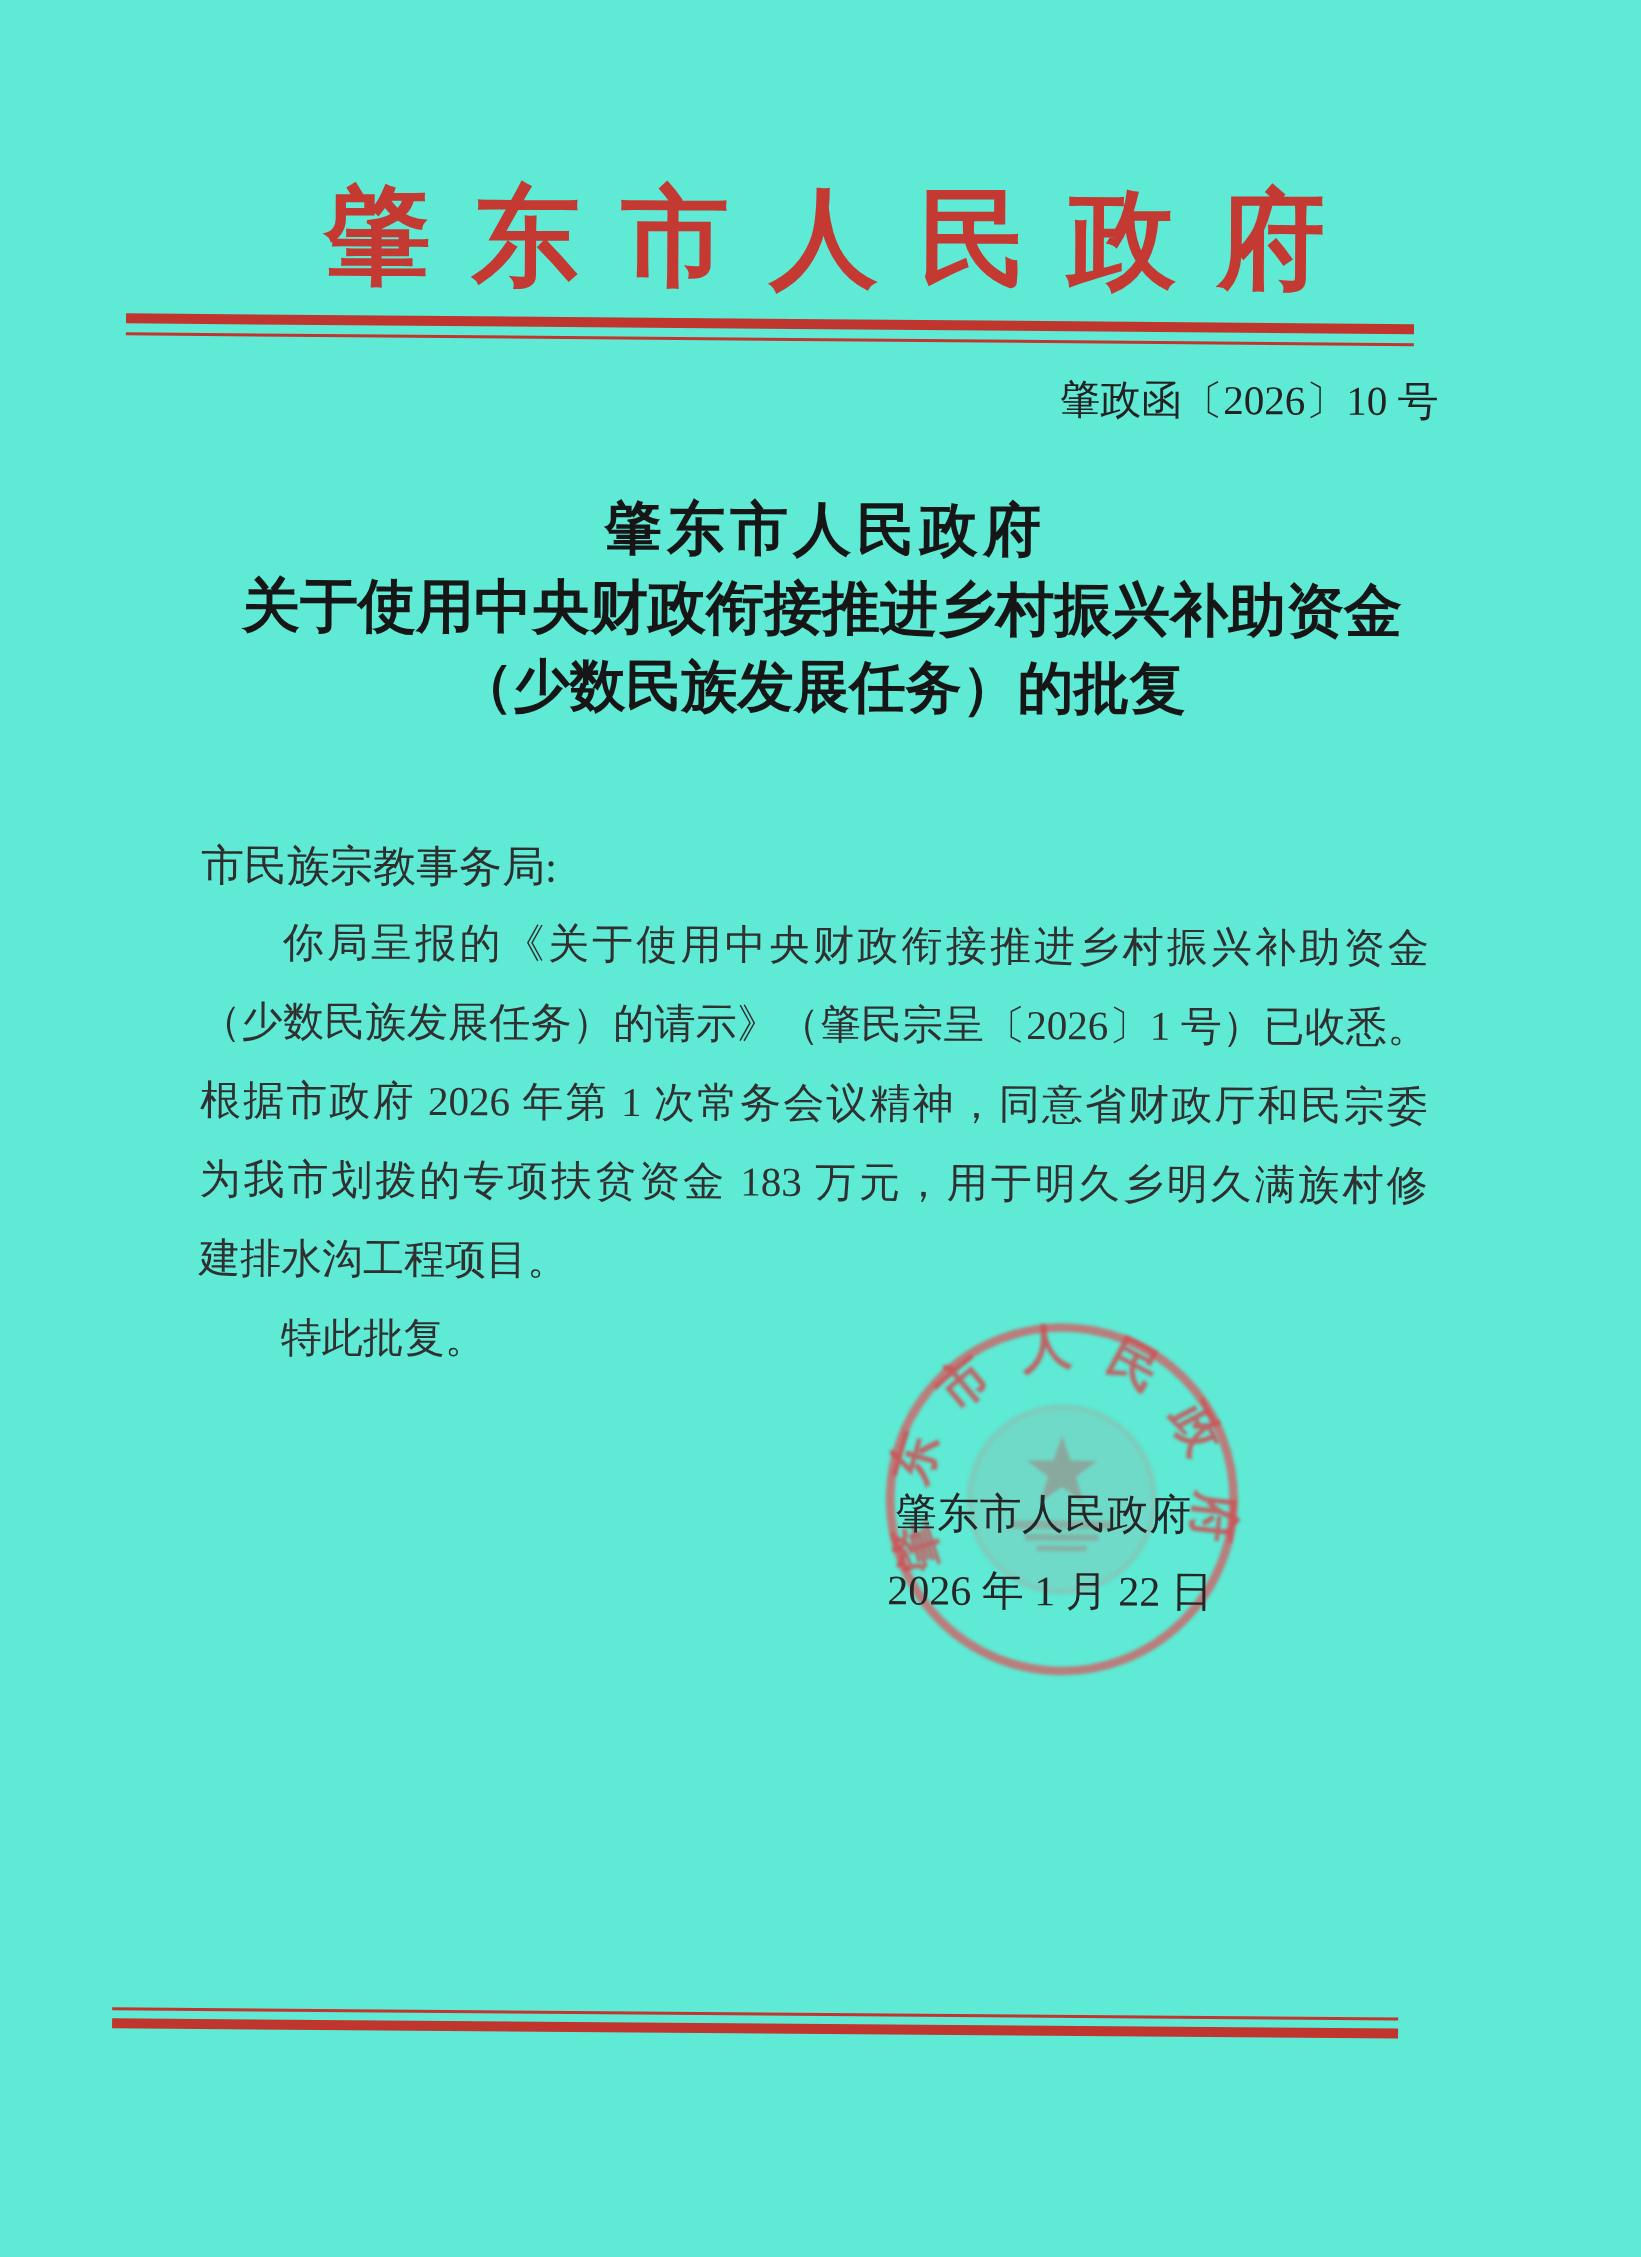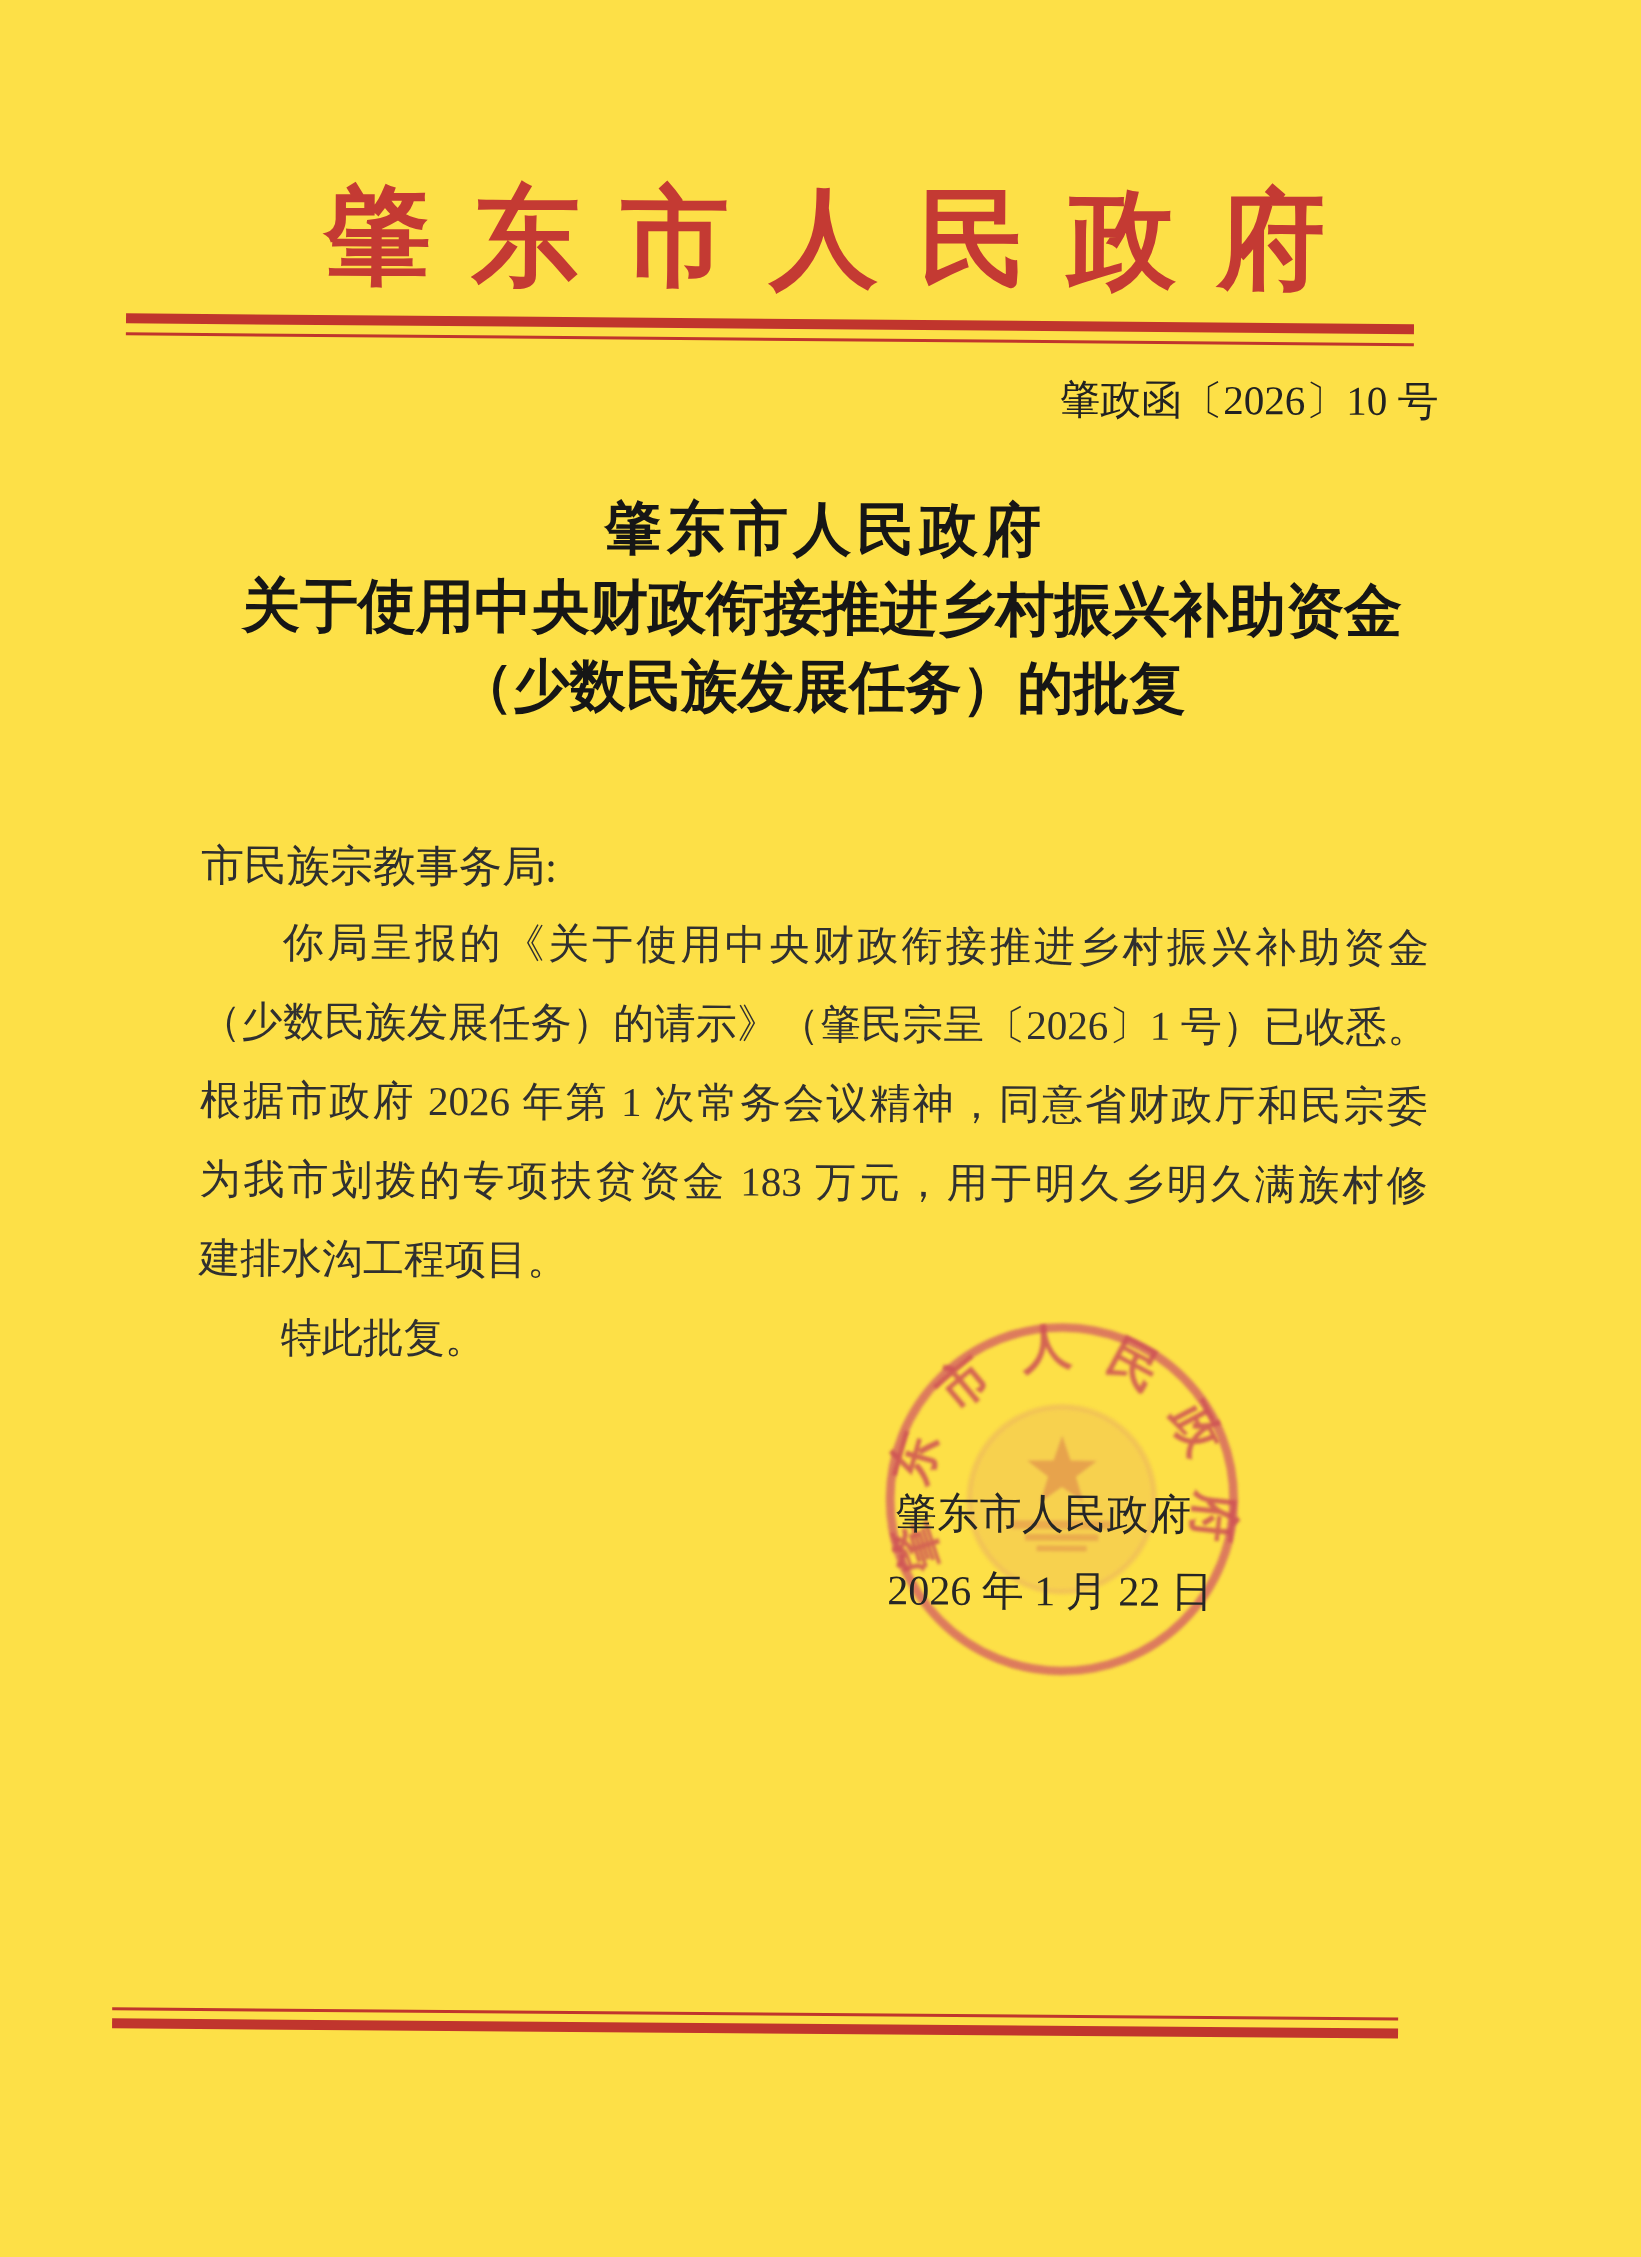--- a/index.html
+++ b/index.html
@@ -1,20 +1,20 @@
 <!DOCTYPE html>
 <html><head>
 <meta charset="utf-8">
 <style>
   html,body{margin:0;padding:0;background:#e8e8e6;}
   .paper{
     position:relative;
     width:1641px;height:2257px;
     margin:0 auto;
-    background:#fde047;
+    background:#5eead4;
     overflow:hidden;
     font-family:"Liberation Serif","DejaVu Serif",serif;
     color:#2b2b2b;
   }
   .content{
     position:absolute;inset:0;
     transform:rotate(0.3deg);
     transform-origin:50% 40%;
   }
   

